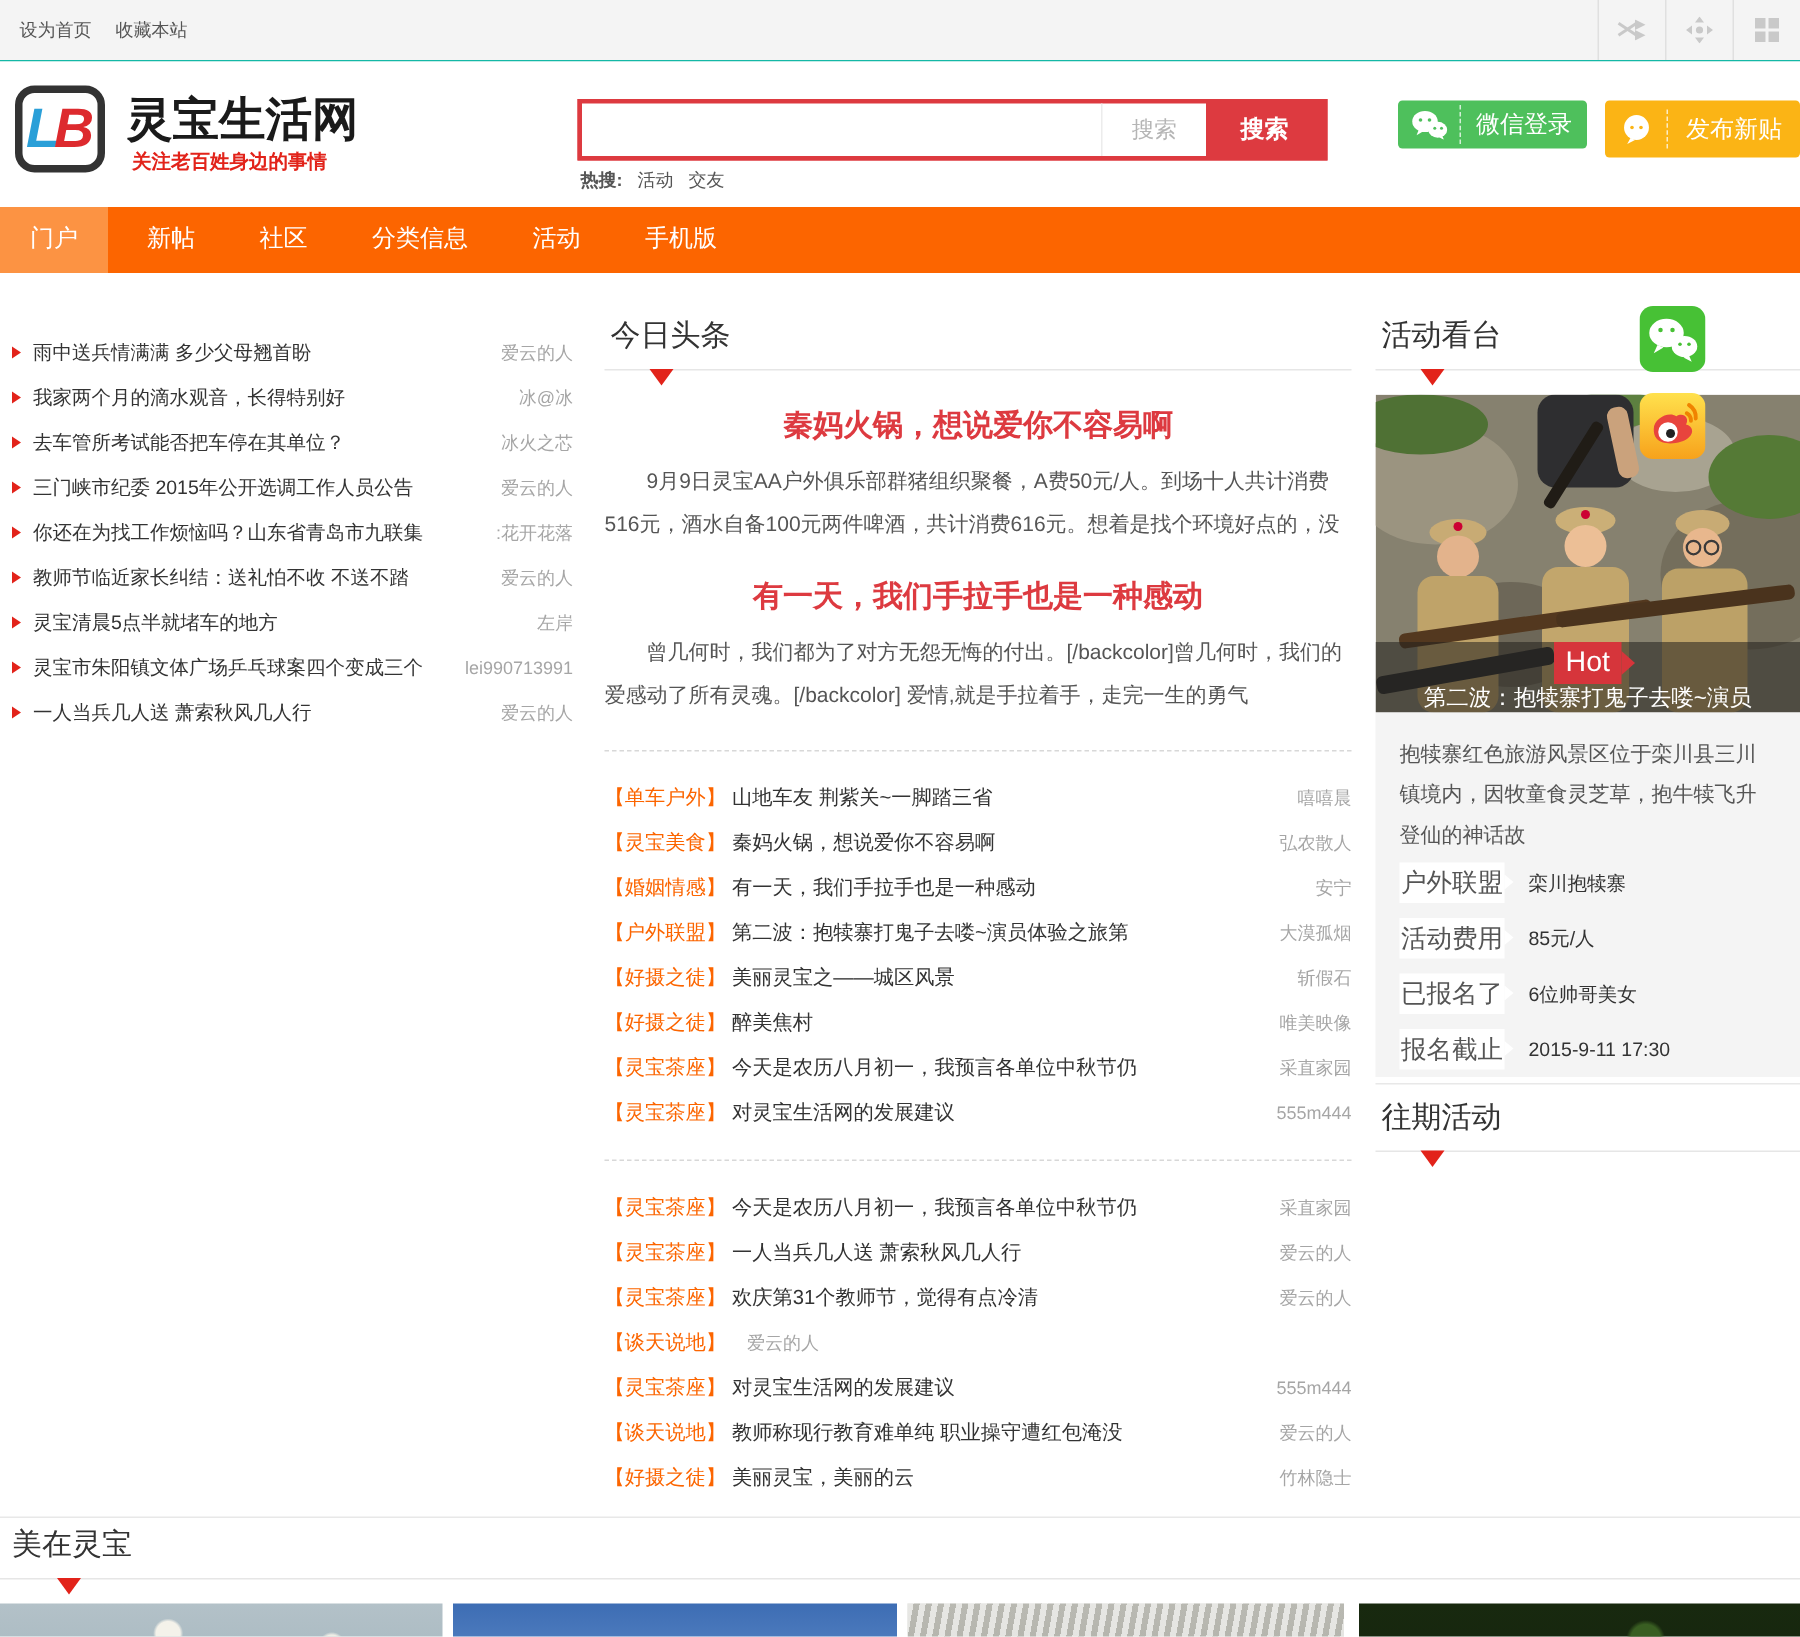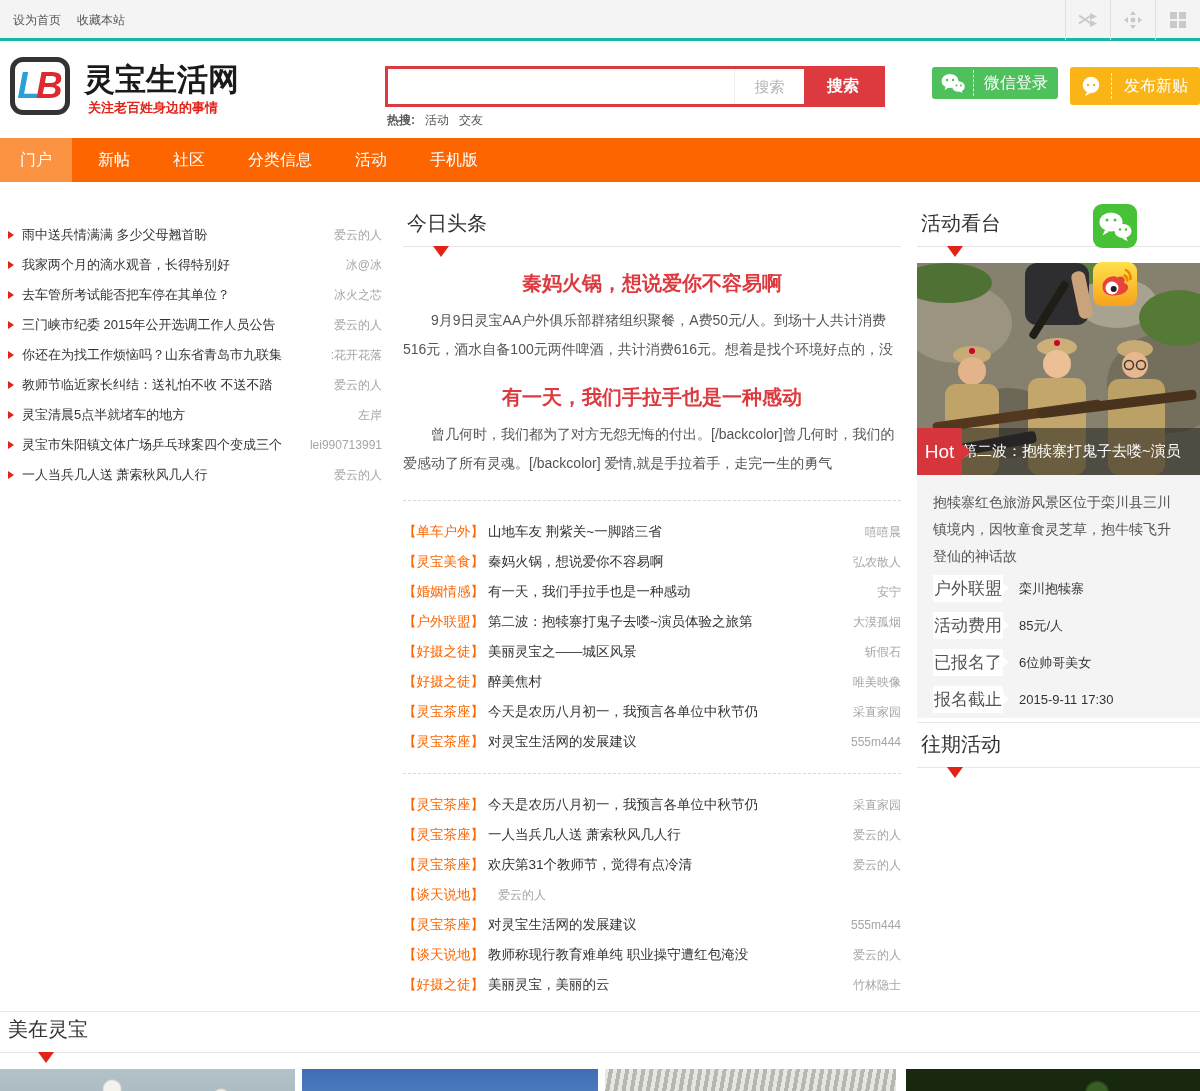--- a/index.html
+++ b/index.html
@@ -5,21 +5,21 @@
 * { margin:0; padding:0; box-sizing:border-box; }
 body {
   width:1200px; height:1091px; position:relative; overflow:hidden;
   background:#fff; color:#333;
   font-family:"Liberation Sans","DejaVu Sans",sans-serif;
 }
 .clickable { cursor:pointer; }
 
 
 .topbar { position:absolute; top:0; left:0; width:1200px; height:41px;
-  background:#f4f4f4; border-bottom:3px solid #14b8a6; }
+  background:#f4f4f4; border-bottom:1px solid #14b8a6; }
 .topbar-left { position:absolute; left:13px; top:0; height:40px; display:flex; gap:16px;
   align-items:center; font-size:12px; color:#555; }
 .topbar-right { position:absolute; right:0; top:0; height:40px; display:flex; align-items:stretch; }
 .topbar-links { display:flex; gap:14px; align-items:center; font-size:12px; color:#555; margin-right:16px; }
 .icon-cell { width:45px; border-left:1px solid #e0e0e0; display:flex; align-items:center; justify-content:center; }
 
 
 .header { position:absolute; top:41px; left:0; width:1200px; height:97px; background:#fff; }
 .logo { position:absolute; left:10px; top:16px; width:60px; height:58px;
   border:5px solid #333; border-radius:13px; background:#fff;
@@ -84,21 +84,21 @@
   line-height:29px; text-indent:2em; }
 .dash { border-top:1px dashed #d8d8d8; margin-top:22px; }
 .dash.flat { margin-top:0; }
 
 
 .corner-ic { position:absolute; width:44px; height:44px; z-index:3; }
 .ic-wechat { left:176px; top:-1px; }
 .ic-weibo { left:176px; top:57px; }
 .photo { position:relative; margin-top:16px; width:283px; height:212px; overflow:hidden; }
 .hot-bar { position:absolute; left:0; bottom:0; width:100%; height:47px;
-  background:rgba(35,32,30,.55); display:flex; align-items:center; }
+  background:rgba(35,32,30,.55); display:flex; align-items:center;flex-direction:column; }
 .hot-badge { position:relative; width:45px; height:47px; background:#d6353b; color:#fff;
   display:flex; align-items:center; justify-content:center; font-size:19px; }
 .hot-badge:after { content:''; position:absolute; right:-9px; top:50%; margin-top:-8px;
   border:8px solid transparent; border-left:9px solid #d6353b; border-right:none; }
 .hot-caption { color:#fff; font-size:15px; white-space:nowrap; }
 
 .act-panel { background:#f4f4f4; padding:14px 16px 5px; }
 .act-desc { font-size:14px; color:#555; line-height:27px; height:81px; overflow:hidden; }
 .detail-row { display:flex; align-items:center; margin-top:10px; height:27px; }
 .detail-row.first { margin-top:5px; }

